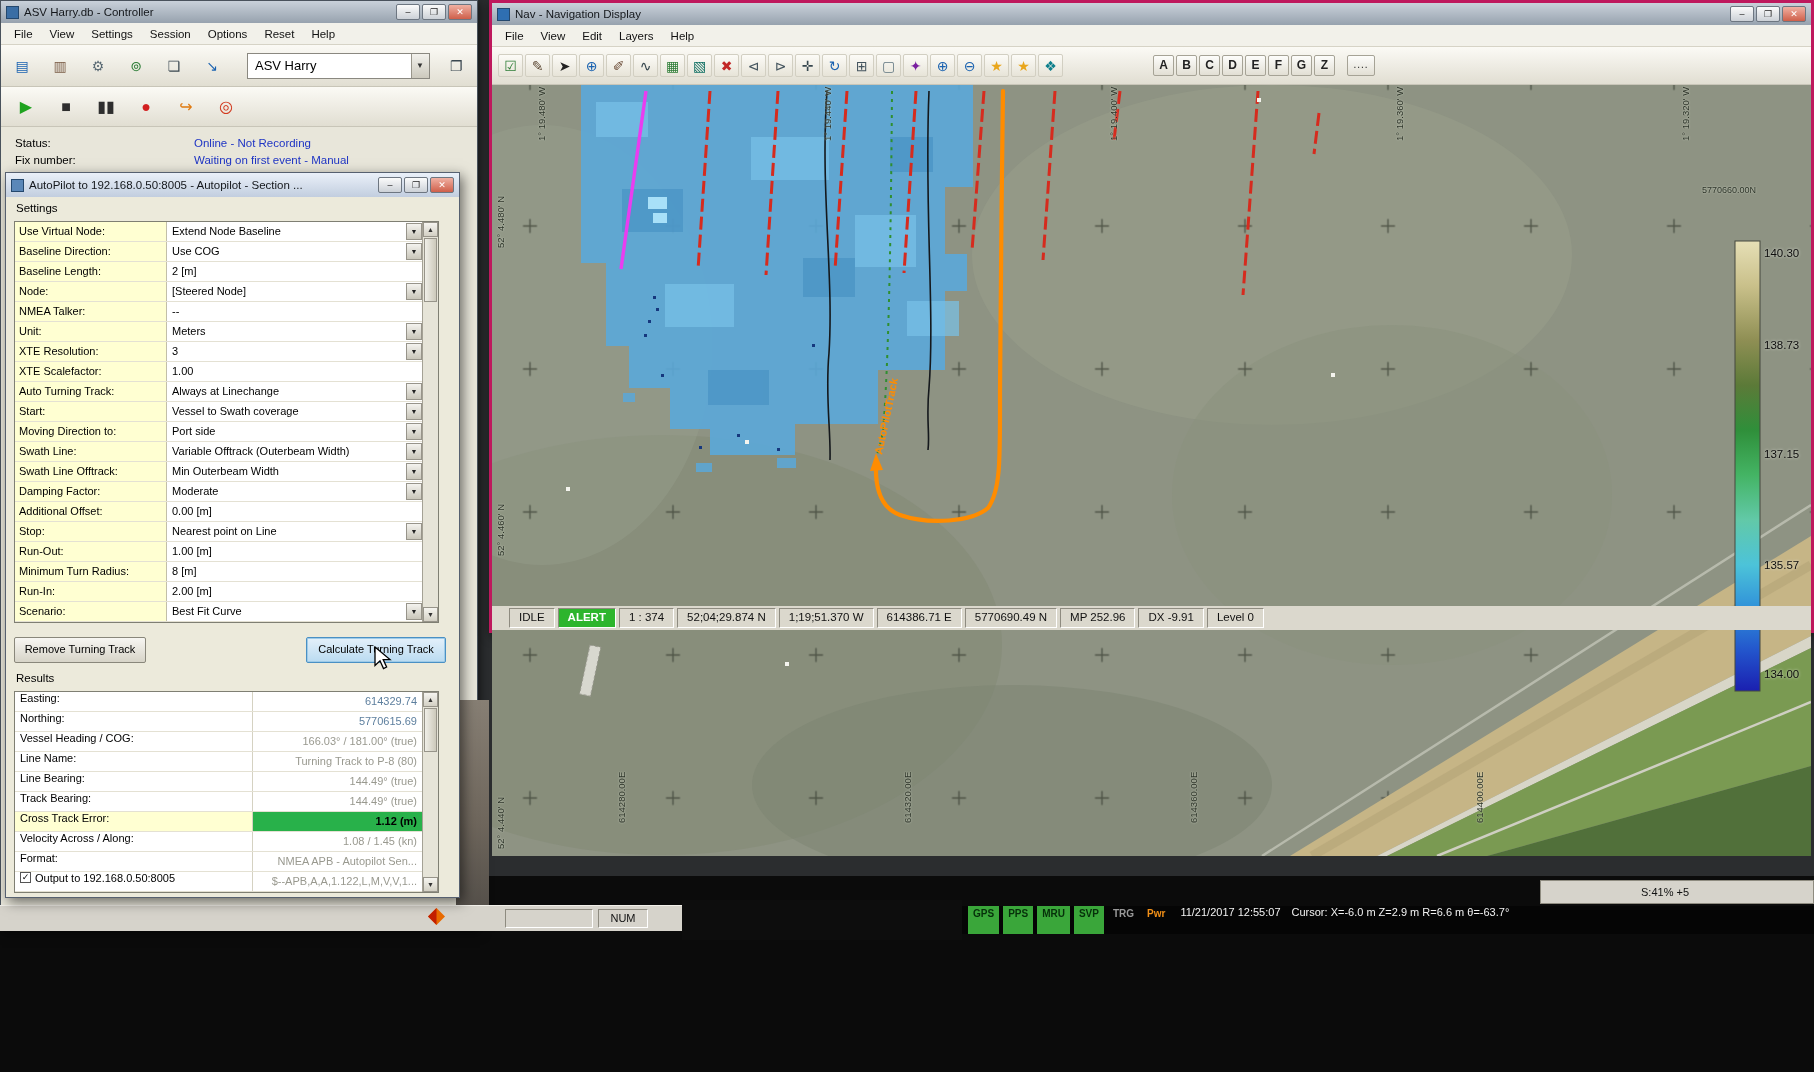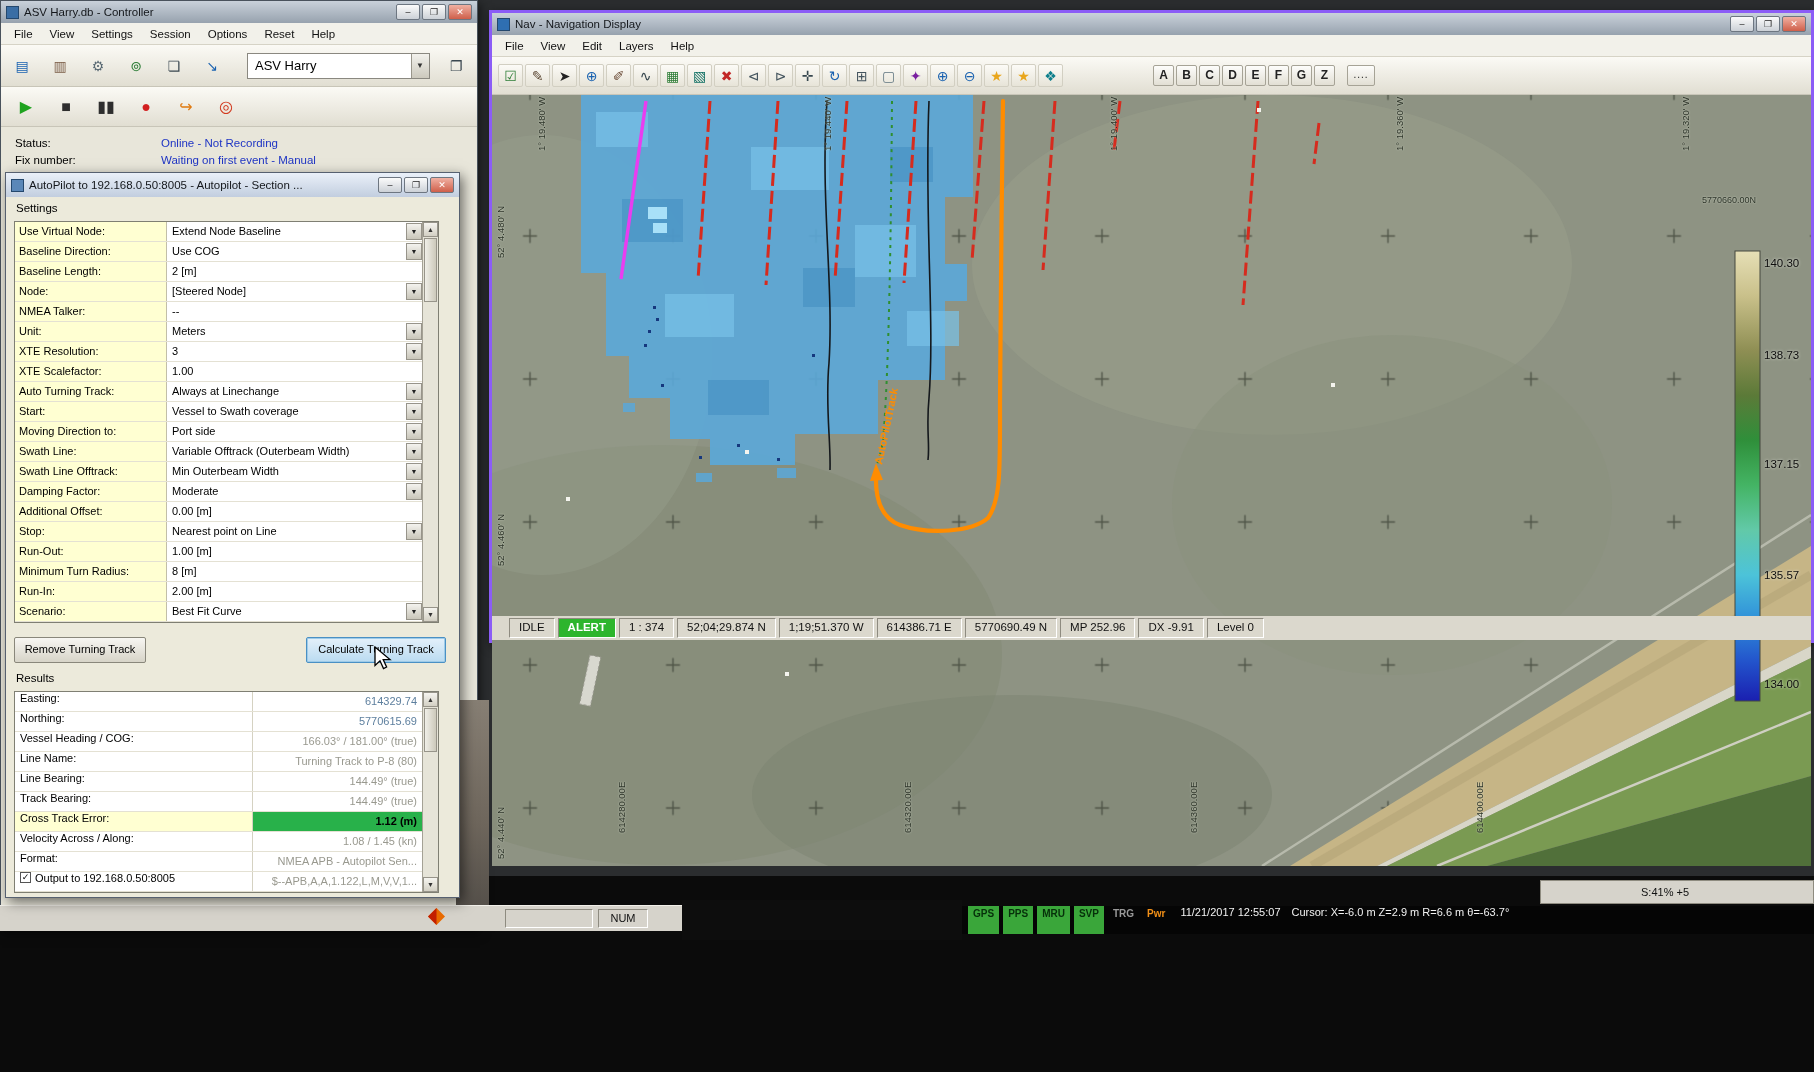--- a/index.html
+++ b/index.html
@@ -20,21 +20,21 @@
   .toolbar { display:flex; align-items:center; background:linear-gradient(#fbfaf5,#e1ded2); border-bottom:1px solid #c8c5b8; }
   .tbtn { width:26px; height:24px; display:flex; align-items:center; justify-content:center; font-size:14px; }
 
   
   .controller { left:0; top:0; width:478px; height:930px; }
   .controller .toolbar.row1 { height:42px; gap:8px; padding:0 8px; }
   .controller .toolbar.row2 { height:40px; gap:14px; padding:0 12px; }
   .combo { width:186px; height:26px; background:#fff; border:1px solid #8a8880; display:flex; align-items:center; font-size:13px; padding-left:7px; color:#000; }
   .combo .ddk { margin-left:auto; width:18px; height:24px; background:linear-gradient(#f2f1ec,#ccc9bd); border-left:1px solid #99968b; display:flex; align-items:center; justify-content:center; font-size:8px; color:#333; }
   .status-block { padding:10px 14px 0 14px; font-size:11.5px; display:grid; grid-template-columns:146px 1fr; row-gap:5px; color:#000; }
-  .status-val { color:#1f35c4; }
+  .status-val { color:#1f35c4;margin-left:33px; }
 
   
   .dlg { position:absolute; left:5px; top:172px; width:455px; height:726px; background:#eceadb; border:1px solid #566070; box-shadow:3px 4px 12px rgba(0,0,0,.55); z-index:5; }
   .dlg .titlebar { height:24px; background:linear-gradient(#eaf0f9,#c2cedf); }
   .dlg .ticon { background:#5a87b8; }
   .group-label { position:absolute; left:10px; font-size:11.5px; color:#000; }
   .stable-wrap { position:absolute; left:8px; top:48px; width:425px; height:402px; border:1px solid #7f7f73; background:#fff; display:flex; }
   .stable { flex:1; overflow:hidden; }
   .srow { display:flex; height:20px; border-bottom:1px solid #e4e1d3; }
   .slabel { width:152px; background:#ffffd2; border-right:1px solid #c2bfa8; font-size:11px; line-height:19px; padding-left:4px; color:#000; white-space:nowrap; overflow:hidden; }
@@ -52,21 +52,21 @@
   .rlabel { width:238px; font-size:11px; border-right:1px solid #d5d2c2; display:flex; gap:4px; padding-left:5px; background:#fff; color:#000; white-space:nowrap; overflow:hidden; }
   .rrow.ylabel .rlabel { background:#ffffd2; }
   .rval { flex:1; font-size:11px; line-height:19px; text-align:right; padding-right:5px; white-space:nowrap; overflow:hidden; }
   .rval.vgray { color:#99998f; }
   .rval.vblue { color:#5d7f9e; }
   .rval.vgreen { background:#28b14a; color:#000; font-weight:bold; }
   .chk { display:none; width:11px; height:11px; border:1px solid #555; background:#fff; font-size:9px; line-height:9px; text-align:center; flex:0 0 auto; }
   .rrow.haschk .chk { display:inline-block; }
 
   
-  .nav { left:489px; top:10px; width:1325px; height:633px; border:3px solid #8b5cf6; background:#e8e6da; }
+  .nav { left:489px; top:0; width:1325px; height:633px; border:3px solid #be185d; background:#e8e6da; }
   .nav .toolbar { height:38px; gap:2px; padding:0 6px; }
   .nav .tbtn { width:25px; height:23px; border:1px solid #d2cfc2; border-radius:2px; background:linear-gradient(#fcfbf7,#e7e4d8); }
   .letterbtn { width:21px; height:21px; font-size:12px; font-weight:bold; color:#222; background:linear-gradient(#fdfdfb,#e2dfd4); border:1px solid #a6a396; border-radius:2px; text-align:center; line-height:19px; margin-left:2px; }
   .dotsbtn { width:28px; height:21px; font-size:10px; letter-spacing:1px; color:#222; background:linear-gradient(#fdfdfb,#e2dfd4); border:1px solid #a6a396; border-radius:2px; text-align:center; line-height:18px; margin-left:10px; }
   .lettergroup { display:flex; margin-left:86px; }
   .map { position:absolute; left:0; top:82px; width:1319px; height:771px; background:#8e9383; overflow:hidden; }
   .map svg { position:absolute; left:0; top:0; }
   .map-label { position:absolute; font-size:9.5px; color:#2c3328; white-space:nowrap; text-shadow:0 0 2px rgba(225,230,215,.85); }
   .lat-label { left:3px; transform:rotate(-90deg); transform-origin:left top; }
   .lon-label { top:56px; transform:rotate(-90deg); transform-origin:left top; }

